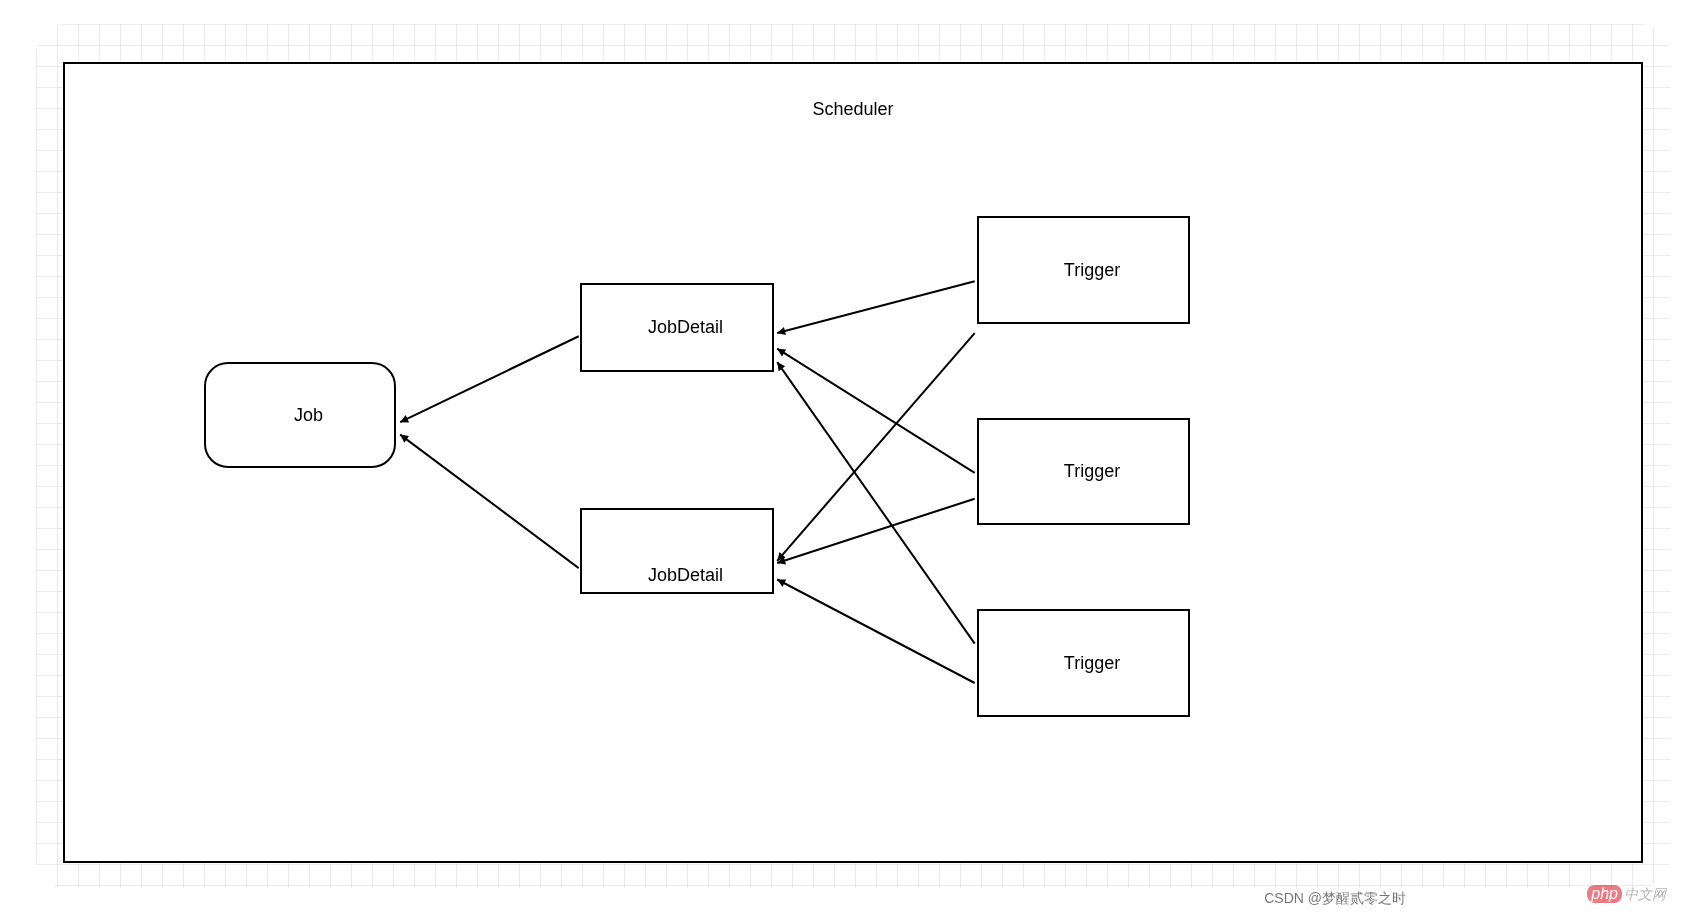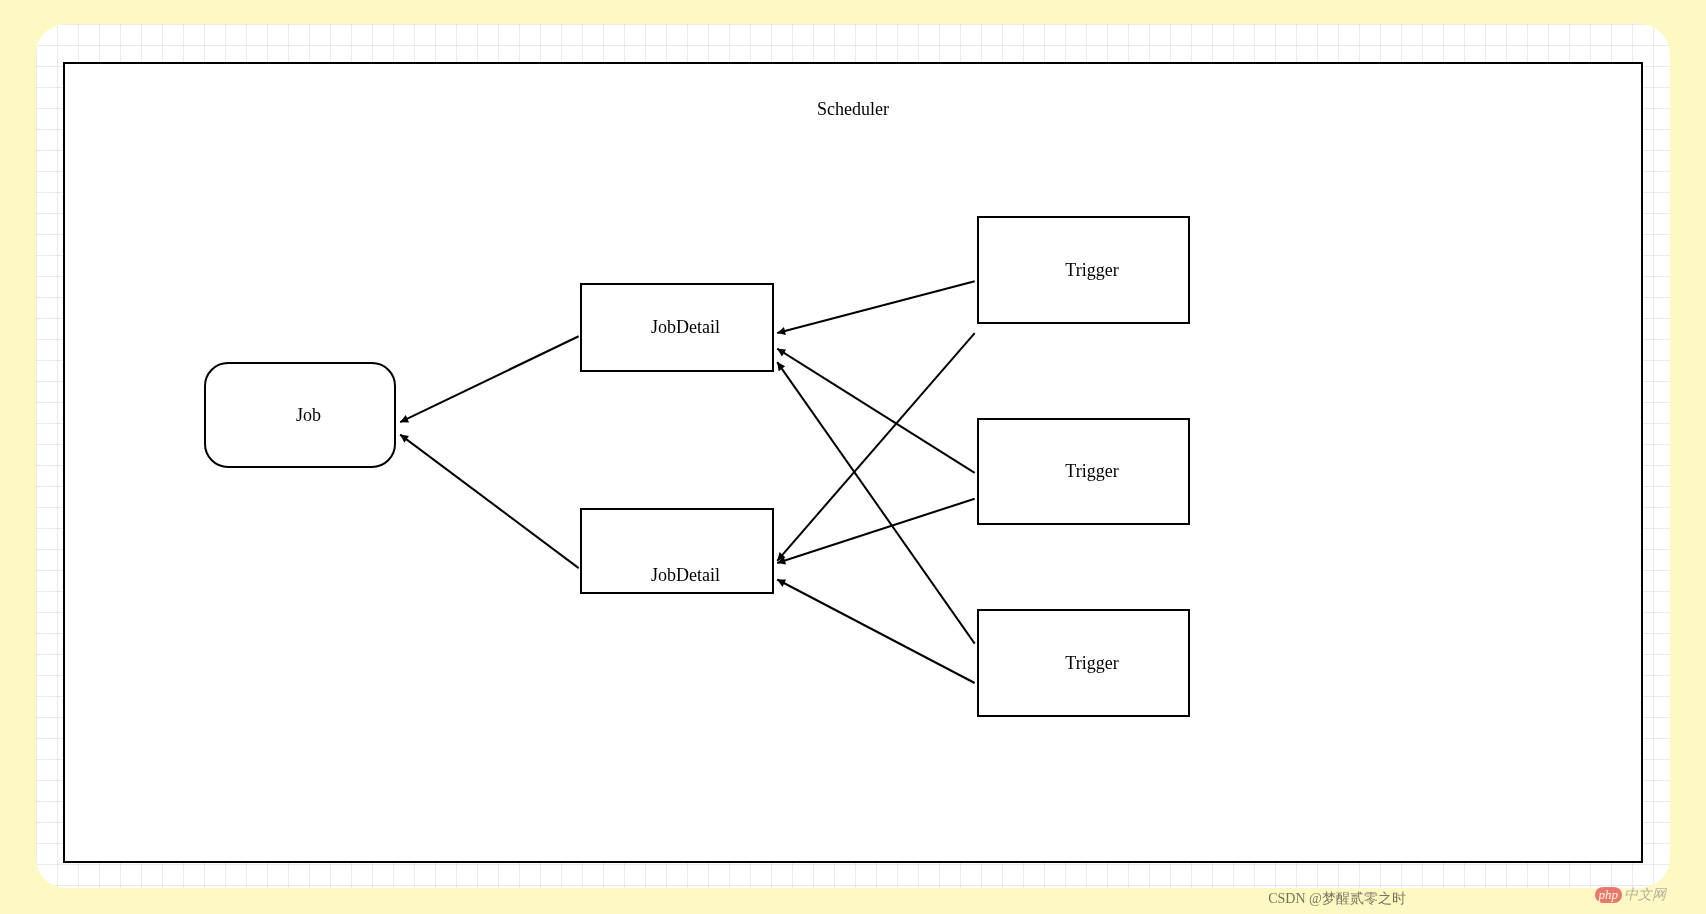--- a/index.html
+++ b/index.html
@@ -1,21 +1,20 @@
 <!DOCTYPE html>
 <html><head>
 <meta charset="utf-8">
 <style>
   * { margin: 0; padding: 0; box-sizing: border-box; }
   html, body { width: 100%; height: 100%; background: #000; font-family: Arial, sans-serif; }
   .outer-frame {
     position: absolute;
     inset: 0;
-    background: #fef9c3;
-    font-family: Liberation Serif, serif;
+    background: #ffffff;
   }
   .canvas-wrap {
     position: absolute;
     top: 24px;
     left: 36px;
     right: 36px;
     bottom: 26px;
     background: #fff;
     border-radius: 30px;
     overflow: hidden;
@@ -80,21 +79,21 @@
     right: 40px;
     color: rgba(130,130,130,0.6);
     font-size: 14px;
     font-style: italic;
   }
   .php-badge {
     display: inline-block;
     background: #d23;
     color: #fff;
     font-style: italic;
-    font-size: 13px;
+    font-size: 16px;
     border-radius: 8px;
     padding: 0 4px;
     margin-right: 2px;
     opacity: 0.6;
   }
 </style>
 </head>
 <body>
 
 <div class="outer-frame">

